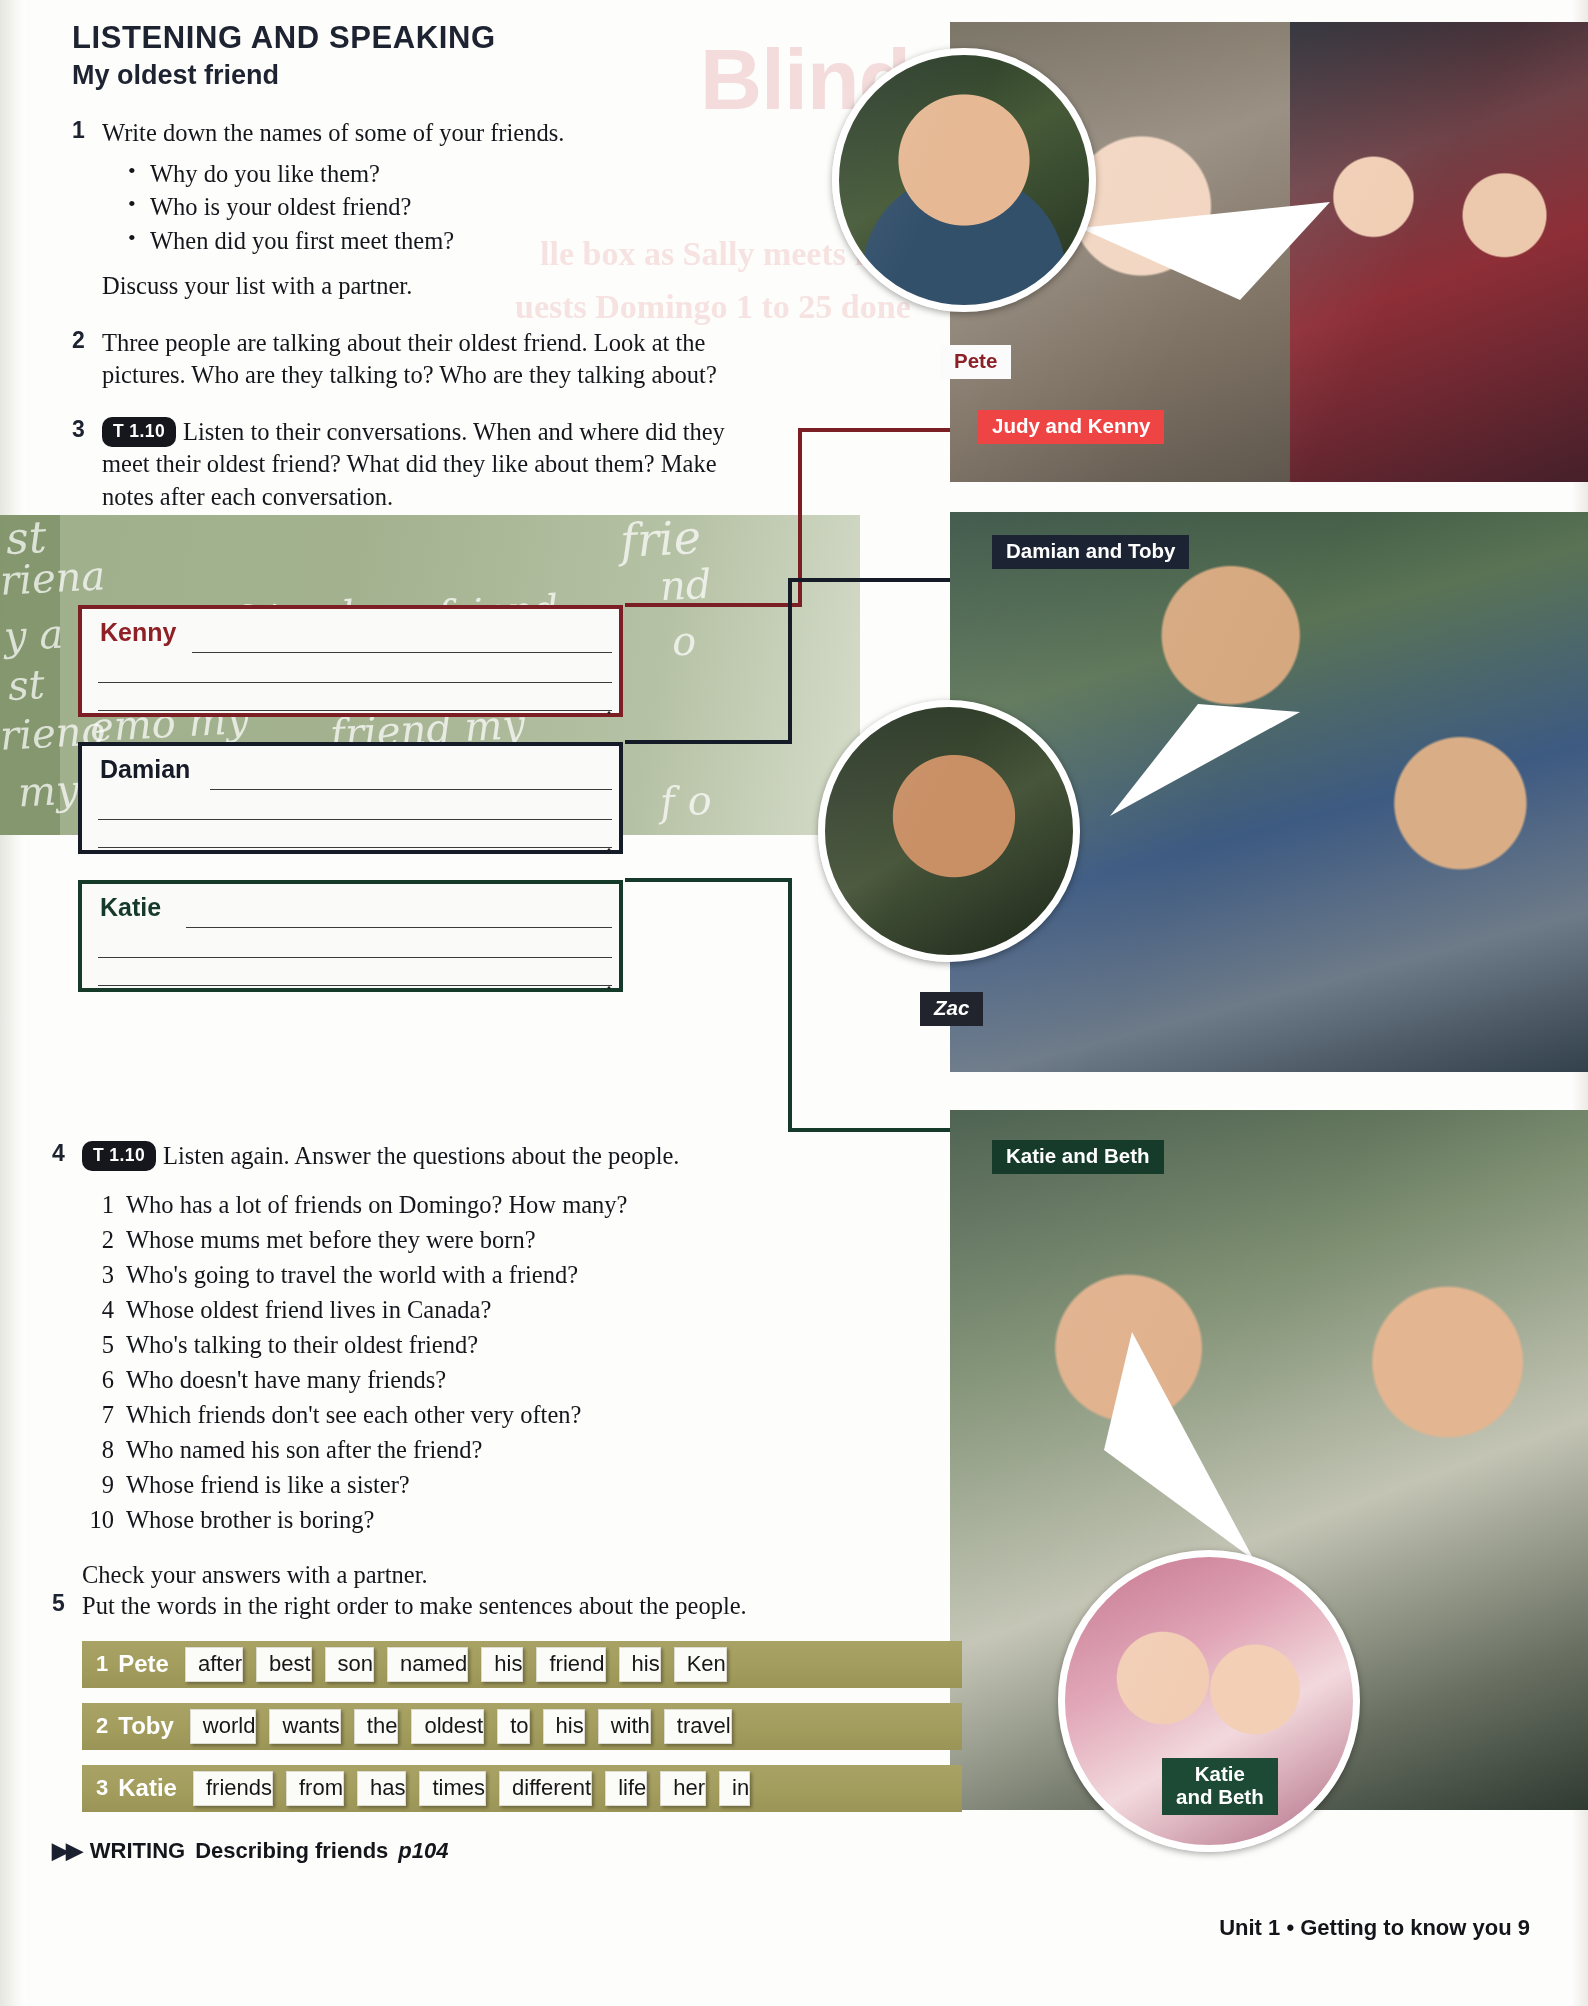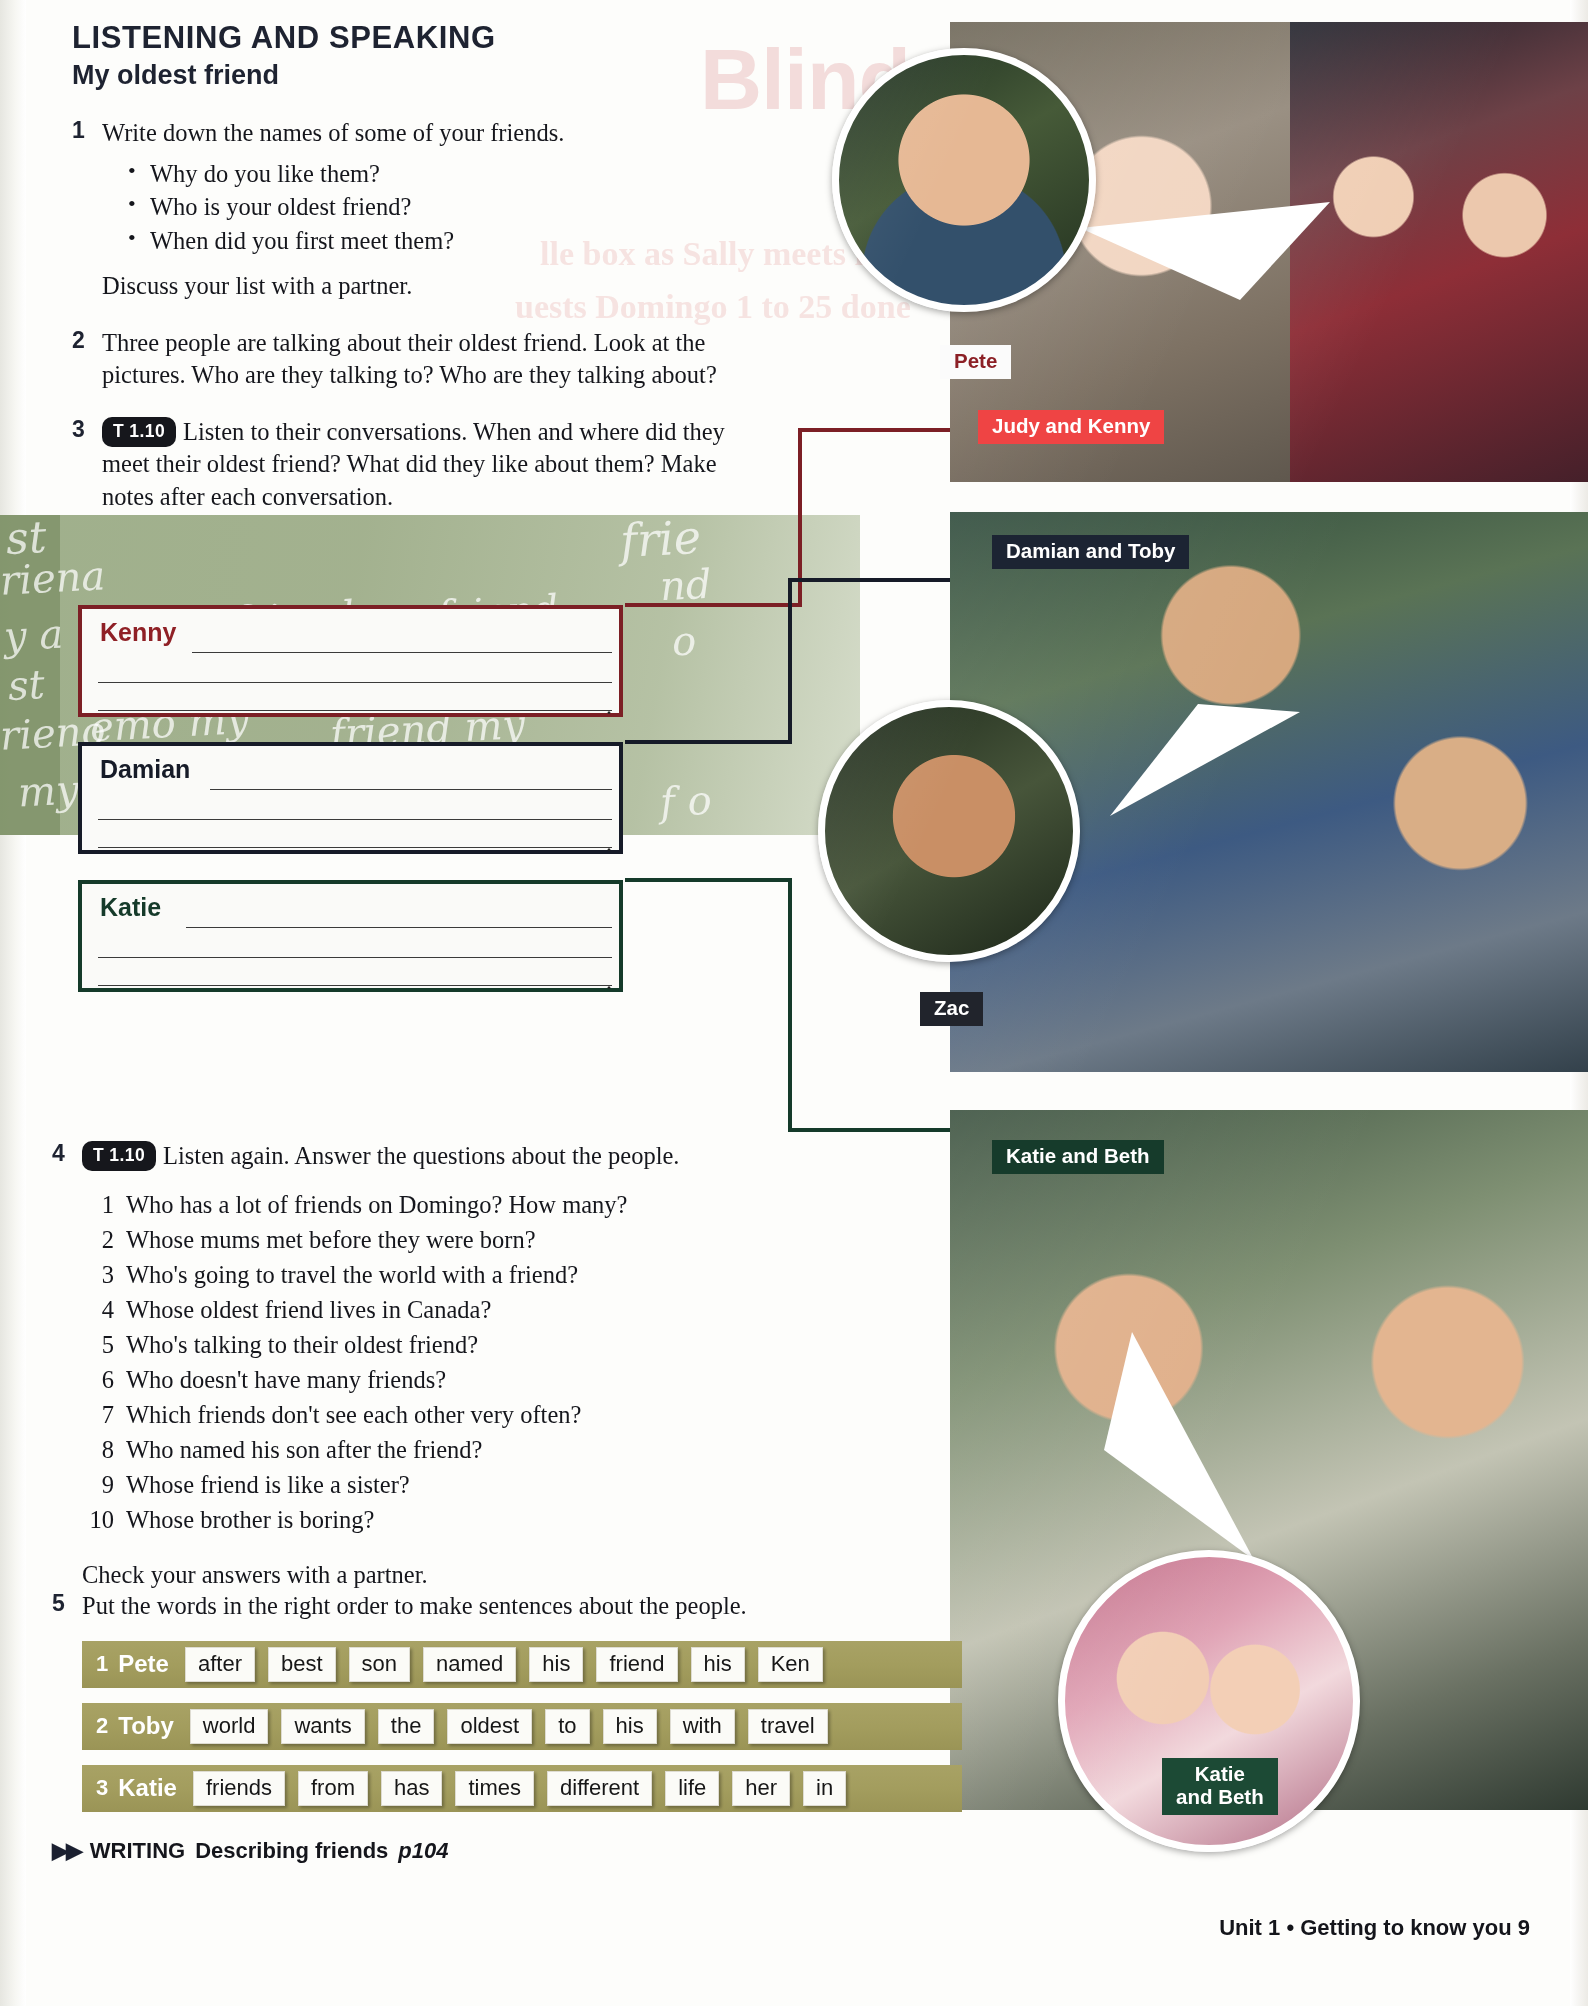--- a/index.html
+++ b/index.html
@@ -227,21 +227,21 @@
     color: #ffffff;
     margin-right: 16px;
   }
   .tile {
     background: #fbfbf7;
     border: 1px solid #dedcd2;
     box-shadow: 2px 2px 3px rgba(0,0,0,.30);
     font-family: "Liberation Sans", sans-serif;
     font-size: 22px;
     color: #171717;
-    padding: 5px 12px 6px 12px;
+    padding: 5px 0 6px 12px;
     margin-right: 13px;
     white-space: nowrap;
     line-height: 1;
   }
 
   
   .writing-line {
     display: flex;
     align-items: center;
     gap: 10px;
@@ -274,21 +274,21 @@
     font-weight: bold;
     font-size: 20.5px;
     padding: 5px 14px 6px 14px;
     white-space: nowrap;
     line-height: 1.12;
     z-index: 30;
   }
   .cap-white-red { background: #fbfbfb; color: #8c2026; }
   .cap-maroon    { background: #ef4444; color: #ffffff; }
   .cap-navy      { background: #1c2433; color: #ffffff; }
-  .cap-dark      { background: #21242c; color: #ffffff; }
+  .cap-dark      { background: #21242c; color: #ffffff; font-style: italic; }
   .cap-green     { background: #163b2b; color: #ffffff; }
   .cap-green2    { background: #1c4a35; color: #ffffff; text-align:center; }
 
   .circ {
     position: absolute;
     border-radius: 50%;
     overflow: hidden;
     border: 7px solid #ffffff;
     box-shadow: 0 2px 7px rgba(0,0,0,.35);
     z-index: 20;

